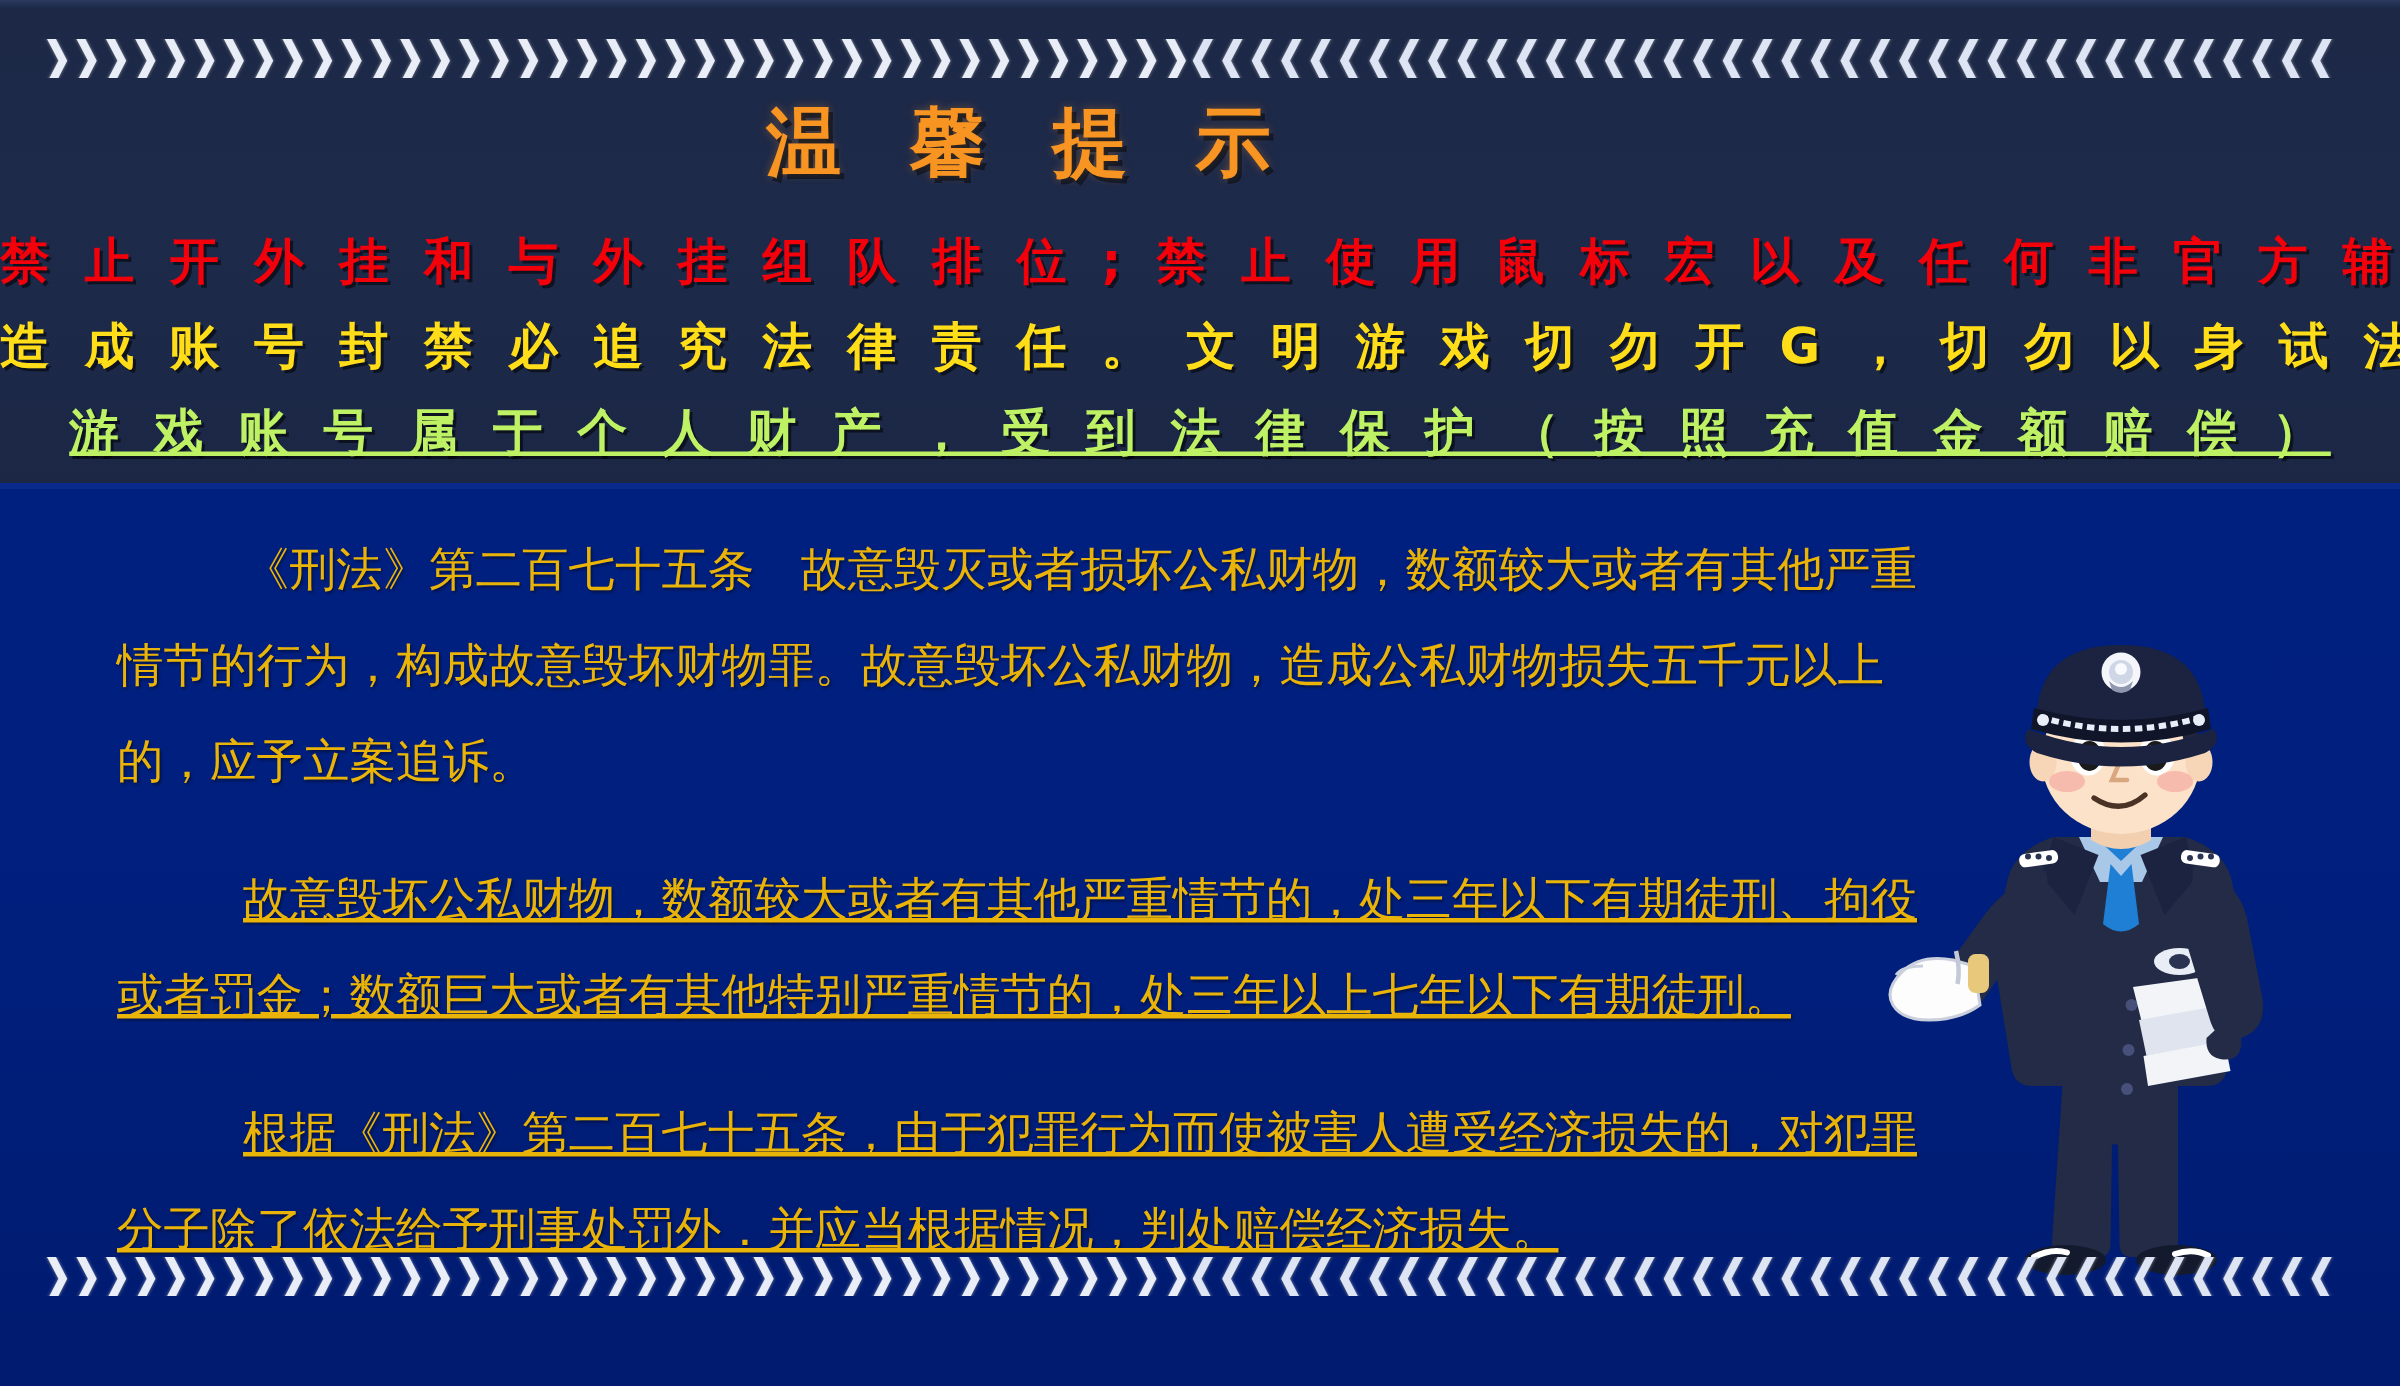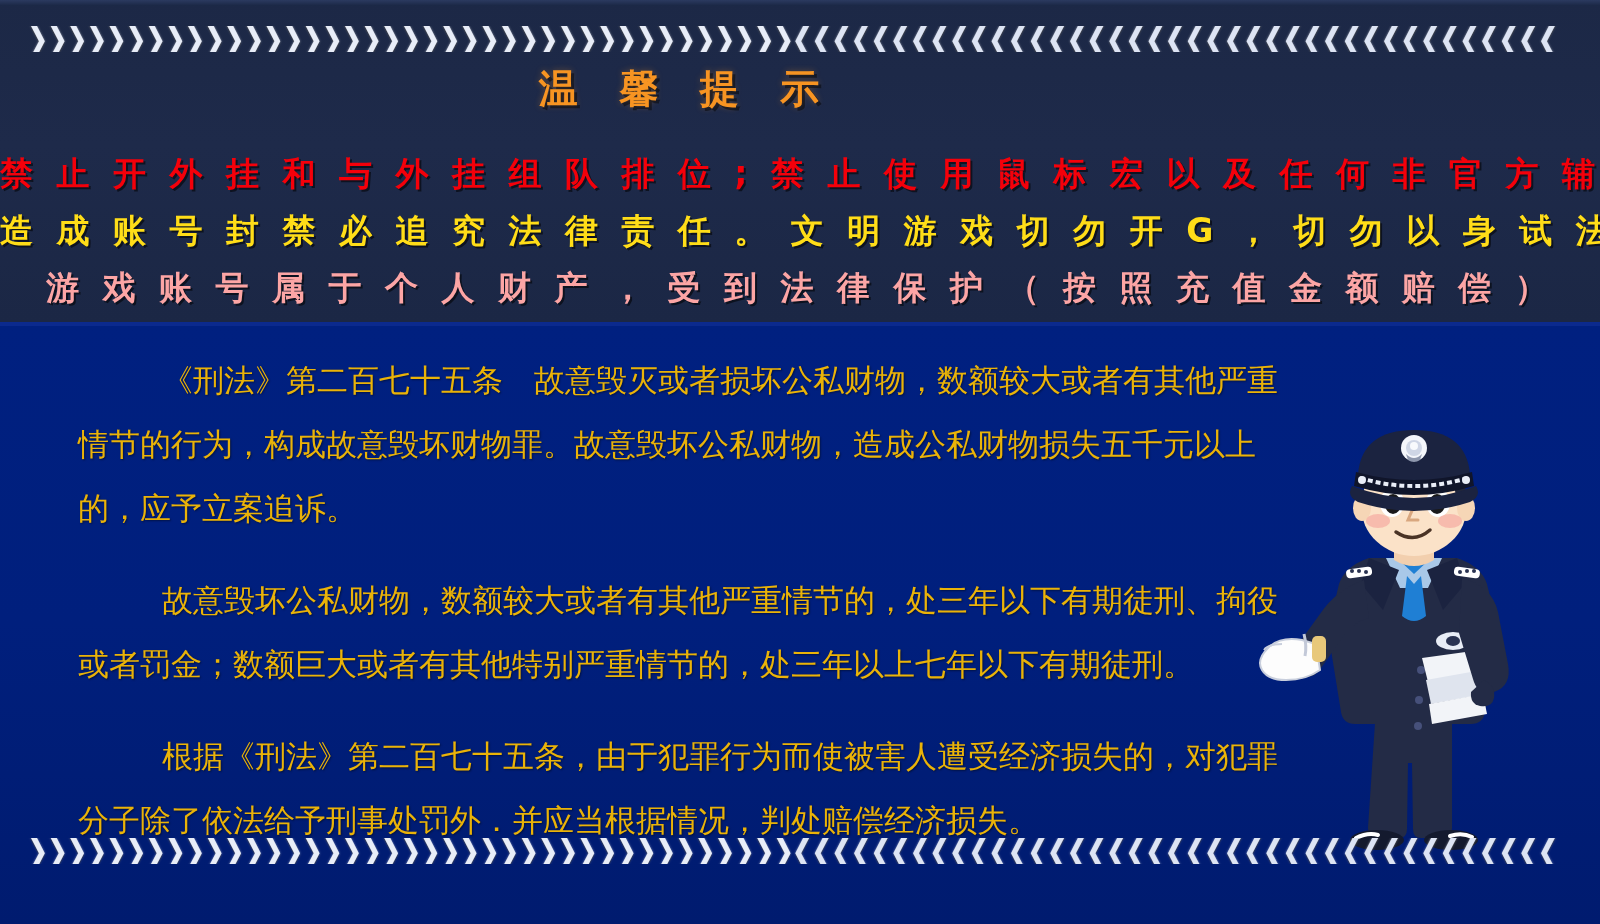--- a/index.html
+++ b/index.html
@@ -52,21 +52,21 @@
     letter-spacing:-3px;
     text-shadow:0 0 2px rgba(255,255,255,.55), 0 1px 1px rgba(0,0,0,.5);
     transform:scaleY(1.25);
   }
   .chain .ch.rev{ color:#dde4f4; }
 
   
   #title{
     position:absolute; left:0; top:62px; width:1372px;
     text-align:center;
-    font-size:39px; font-weight:bold;
+    font-size:50px; font-weight:bold;
     letter-spacing:14px;
     color:#f79422;
     text-shadow:3px 3px 0 rgba(0,0,0,.45), 0 0 6px rgba(247,148,34,.35);
     font-family:"DejaVu Sans","Liberation Sans",sans-serif;
   }
 
   
   .warn{
     position:absolute; left:0; width:1600px; text-align:center;
     font-weight:bold;
@@ -78,36 +78,37 @@
     color:#f4000a;
     text-shadow:2px 2px 0 rgba(0,0,0,.55);
   }
   #warn-y1{
     top:209px; font-size:33px; letter-spacing:6px;
     color:#ffdd18;
     text-shadow:2px 2px 0 rgba(0,0,0,.55);
   }
   #warn-y2{
     top:266px; font-size:33px; letter-spacing:6px;
-    color:#fca5a5;
+    color:#bef264;
     text-shadow:2px 2px 0 rgba(0,0,0,.55);
+    text-decoration:underline;
   }
 
   
   #body-text{
     position:absolute; left:78px; top:348px; width:1215px;
     color:#eab308;
     font-size:31px;
     line-height:64px;
     font-family:"DejaVu Sans","Liberation Sans",sans-serif;
     font-weight:normal;
     text-shadow:1px 1px 2px rgba(0,0,0,.45);
   }
   #body-text p{ text-indent:84px; margin:0; }
-  #body-text p + p{ margin-top:28px; }
+  #body-text p + p{ margin-top:28px;text-decoration:underline; }
 
   
   #officer{
     position:absolute; left:1226px; top:408px; width:374px; height:452px;
   }
   #officer svg{ display:block; width:100%; height:100%; }
 </style>
 </head>
 <body>
 

